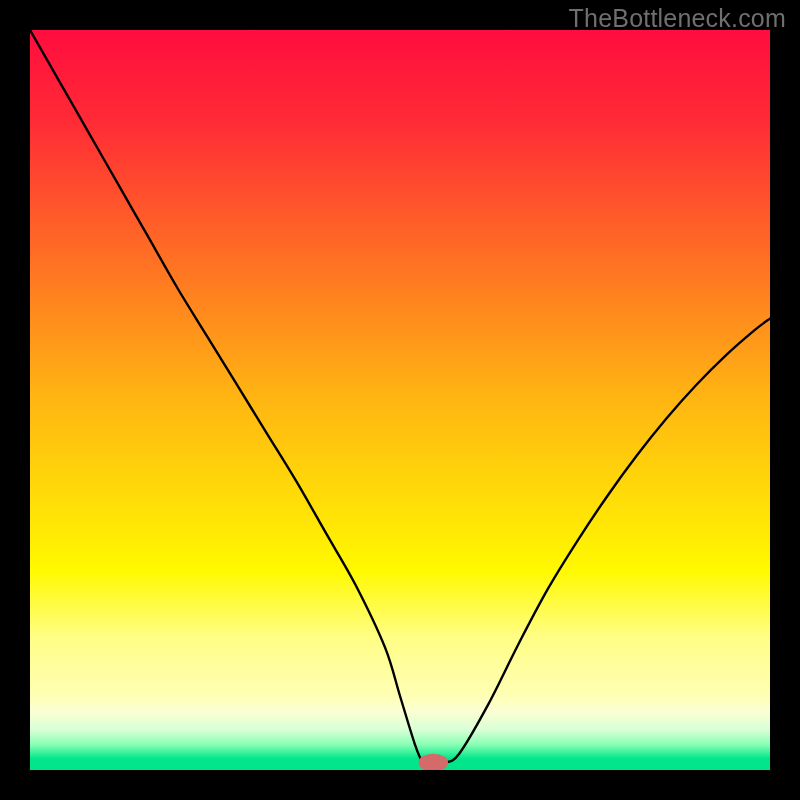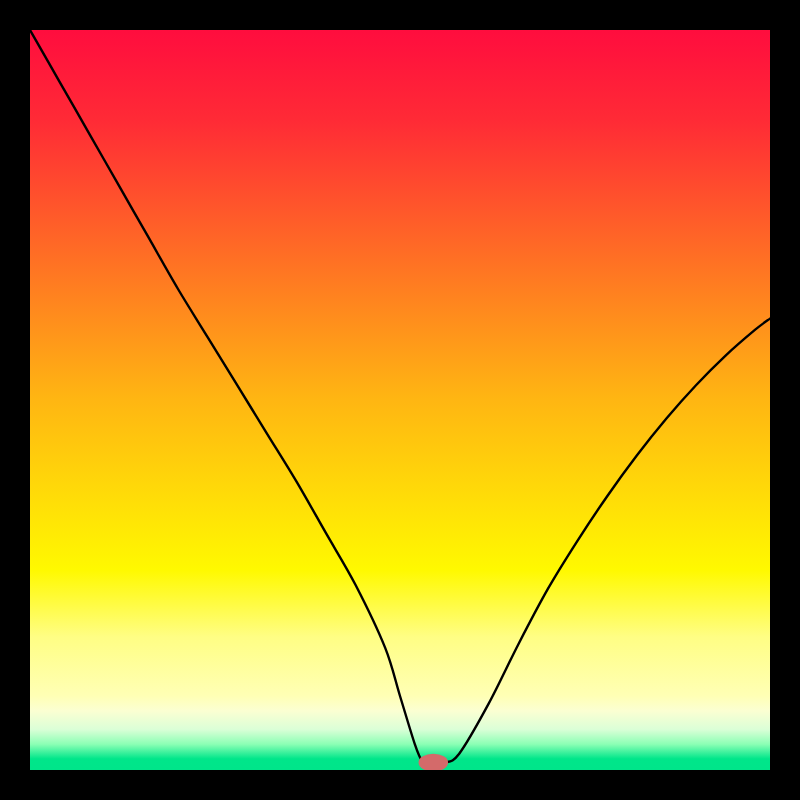--- a/index.html
+++ b/index.html
@@ -33,20 +33,21 @@
     height: 740px;
   }
   .plot svg {
     display: block;
   }
 </style>
 </head>
 <body>
 
 <div class="frame">
+  <div class="watermark">TheBottleneck.com</div>
   <div class="plot">
     <svg id="chart-svg" width="740" height="740" viewBox="0 0 740 740">
       <defs>
         <linearGradient id="bg-grad" x1="0" y1="0" x2="0" y2="1">
             <stop offset="0.00%" stop-color="#ff0d3e"></stop>
             <stop offset="12.00%" stop-color="#ff2a36"></stop>
             <stop offset="50.00%" stop-color="#ffb612"></stop>
             <stop offset="73.00%" stop-color="#fff900"></stop>
             <stop offset="82.00%" stop-color="#fffe84"></stop>
             <stop offset="90.00%" stop-color="#ffffb5"></stop>

